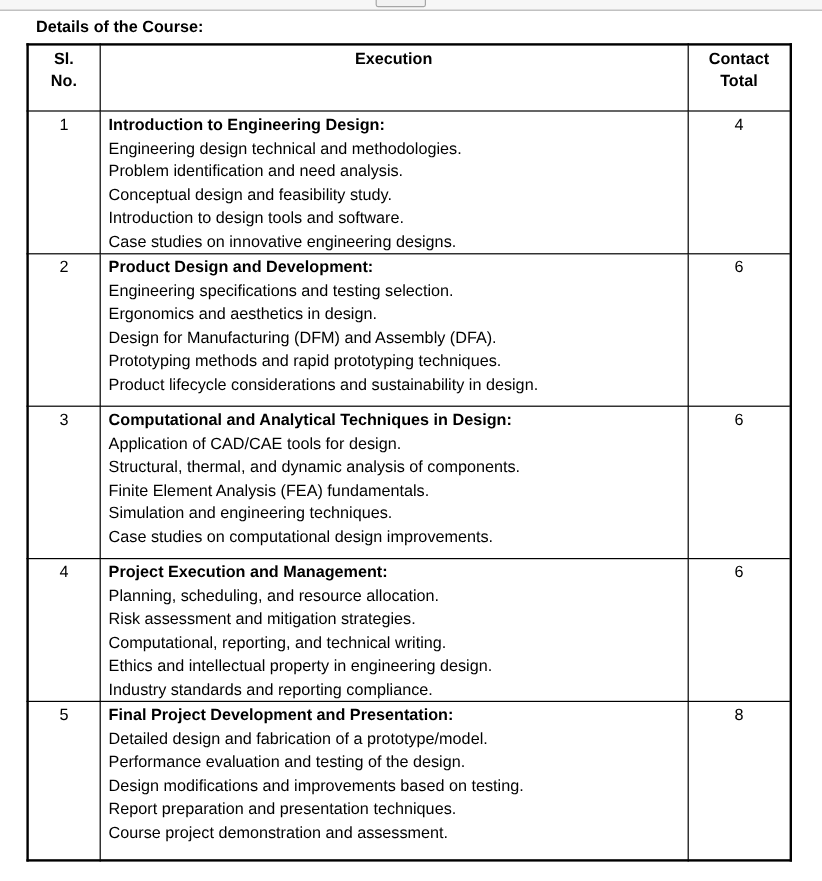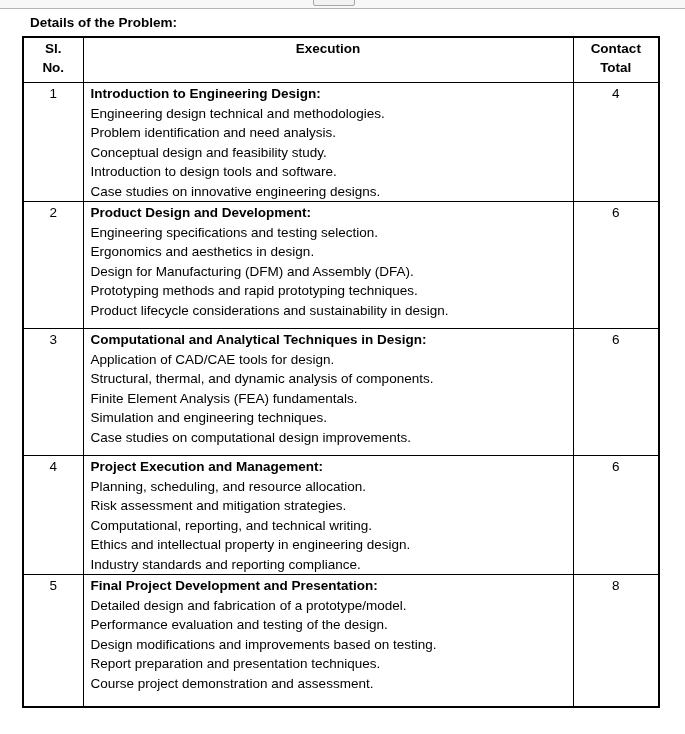--- a/index.html
+++ b/index.html
@@ -42,21 +42,21 @@
     width: 636px;
     border-collapse: collapse;
     border: 2px solid #000000;
     table-layout: fixed;
   }
   .course-table th, .course-table td {
     border: 1px solid #000000;
     vertical-align: top;
     font-size: 13.5px;
     line-height: 19.5px;
-    padding: 5px;
+    padding: 15px;
     overflow: hidden;
   }
   .course-table th {
     font-weight: bold;
     text-align: center;
     white-space: pre-line;
     padding-top: 1px;
     line-height: 19px;
   }
   td.c-sl, td.c-hours {
@@ -80,21 +80,21 @@
     vertical-align: middle;
   }
 </style>
 </head>
 <body>
 
 <div class="top-strip">
   <div class="partial-box"></div>
 </div>
 
-<div class="doc-title">Details of the Problem:</div>
+<div class="doc-title">Details of the Course:</div>
 
 <table class="course-table">
   <colgroup>
     <col style="width:60px">
     <col style="width:490px">
     <col style="width:86px">
   </colgroup>
   <thead>
     <tr style="height:40px">
       <th>Sl.

